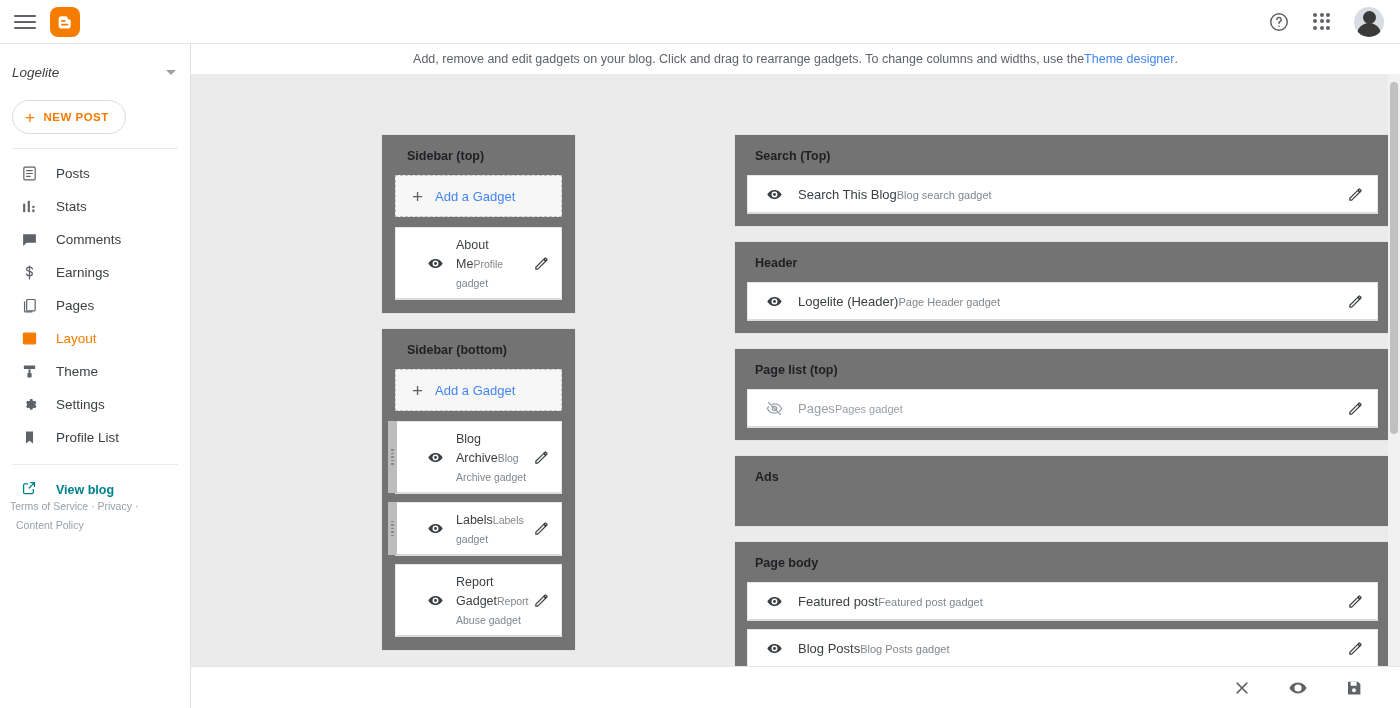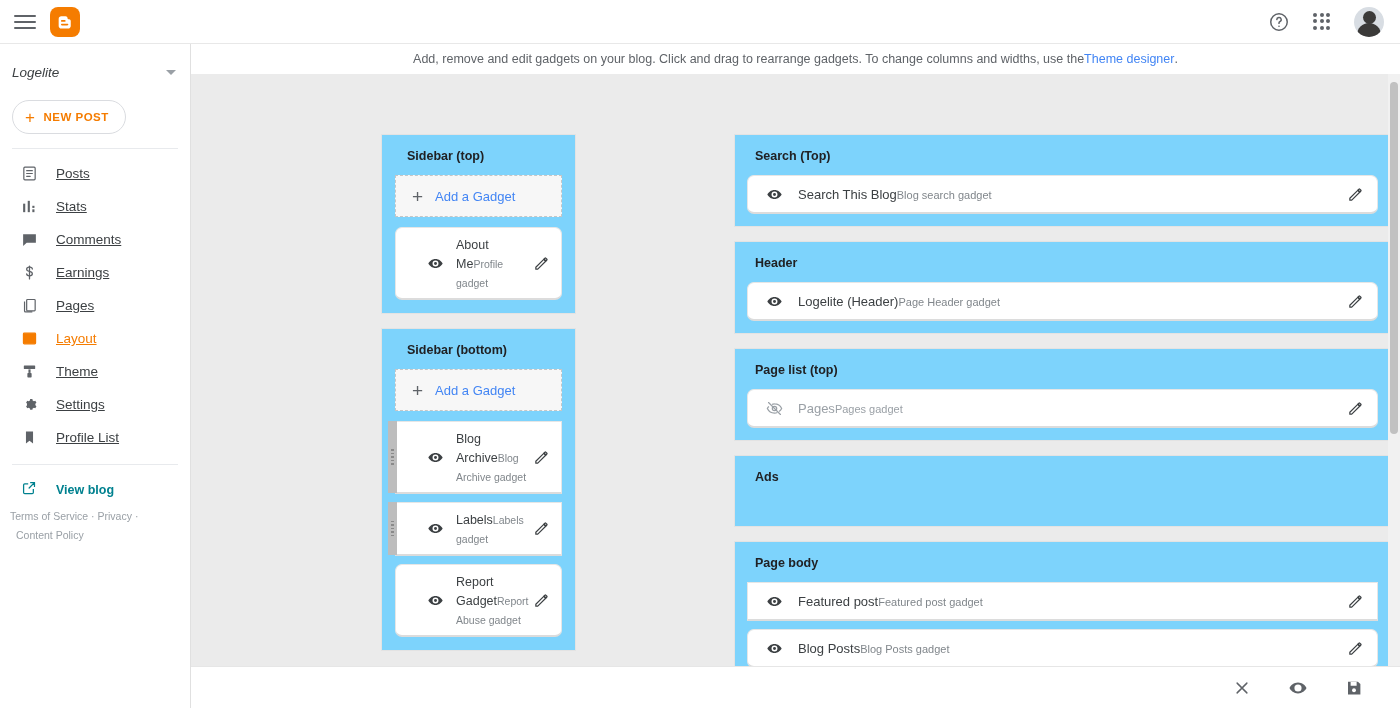--- a/index.html
+++ b/index.html
@@ -62,32 +62,32 @@
     margin: 6px 0 0 12px; height: 34px; padding: 0 16px 0 12px;
     border: 1px solid #dadce0; border-radius: 18px; background: #fff;
     display: inline-flex; align-items: center; gap: 8px; cursor: pointer;
     font-size: 11.5px; letter-spacing: .5px; color: #f57c00; font-weight: 600;
   }
   .new-post .plus { font-size: 17px; font-weight: 400; line-height: 1; }
   .nav-divider { margin: 14px 12px 0 12px; border-top: 1px solid #e8eaed; }
   .nav { margin-top: 8px; }
   .nav-item {
     display: flex; align-items: center; height: 33px; padding-left: 20px;
-    gap: 18px; cursor: pointer; color: #3c4043; font-size: 13.5px; text-decoration: underline;
+    gap: 18px; cursor: pointer; color: #3c4043; font-size: 13.5px;
   }
   .nav-item .ico { width: 18px; height: 18px; display: flex;
     align-items: center; justify-content: center; flex: 0 0 18px; }
   .nav-item.active { color: #f57c00; }
   .nav-item.active .ico svg { stroke: #f57c00; fill: #f57c00; }
   .viewblog {
     display: flex; align-items: flex-end; height: 32px; padding-left: 20px; gap: 18px;
     cursor: pointer; color: #00818f; font-size: 12.5px; font-weight: 600;
   }
   .legal {
-    margin-top: 10px; padding: 0 12px 0 10px; color: #9aa0a6;
+    margin-top: 0; padding: 0 12px 0 10px; color: #9aa0a6;
     font-size: 10.5px; line-height: 19px;
   }
   .legal a { color: #9aa0a6; text-decoration: none; cursor: pointer; }
 
   
   .hint {
     position: absolute; top: 44px; left: 191px; width: 1209px; height: 30px;
     background: #fff; display: flex; align-items: center; justify-content: center;
     font-size: 12.5px; color: #5f6368; z-index: 10;
   }
@@ -98,21 +98,21 @@
     background: #ebebeb; overflow: hidden;
   }
   .canvas-inner { position: relative; width: 1209px; }
 
   
   .col-left { position: absolute; left: 190px; top: 60px; width: 195px; }
   .col-right { position: absolute; left: 543px; top: 60px; width: 657px; }
 
   
   .section {
-    background: #7dd3fc; border: 1px solid #e3e3e3; padding: 14px 12px 12px 12px;
+    background: #737373; border: 1px solid #e3e3e3; padding: 14px 12px 12px 12px;
     margin-bottom: 14px;
   }
   .section.narrow { padding: 14px 13px 13px 13px; }
   .section-title {
     font-size: 12.5px; font-weight: 700; color: #202124;
     margin: 0 0 12px 8px;
   }
   .col-left .section-title { margin-left: 12px; }
 
   
@@ -123,21 +123,21 @@
   }
   .add-gadget .plus { font-size: 19px; color: #5f6368; line-height: 1; font-weight: 300; }
   .add-gadget .lbl { font-size: 13px; color: #4285f4; }
 
   
   .gadget {
     background: #fff; border: 1px solid #e6e6e6; border-bottom: 2px solid #dcdcdc;
     display: flex; align-items: center; position: relative;
     padding: 9px 12px 9px 0; margin-bottom: 8px; cursor: pointer;
   }
-  .gadget:last-child { margin-bottom: 0; border-radius: 7px; }
+  .gadget:last-child { margin-bottom: 0; }
   .gadget .handle {
     position: absolute; left: -8px; top: -1px; bottom: -1px; width: 9px;
     background: #bdbdbd; cursor: grab; display: flex;
     align-items: center; justify-content: center;
   }
   .gadget .handle .dots {
     display: flex; flex-direction: column; gap: 2px;
   }
   .gadget .handle .dots i { width: 3px; height: 1.5px; background: #8a8a8a; display: block; }
   .gadget .eye { flex: 0 0 20px; margin-left: 16px; display: flex;

